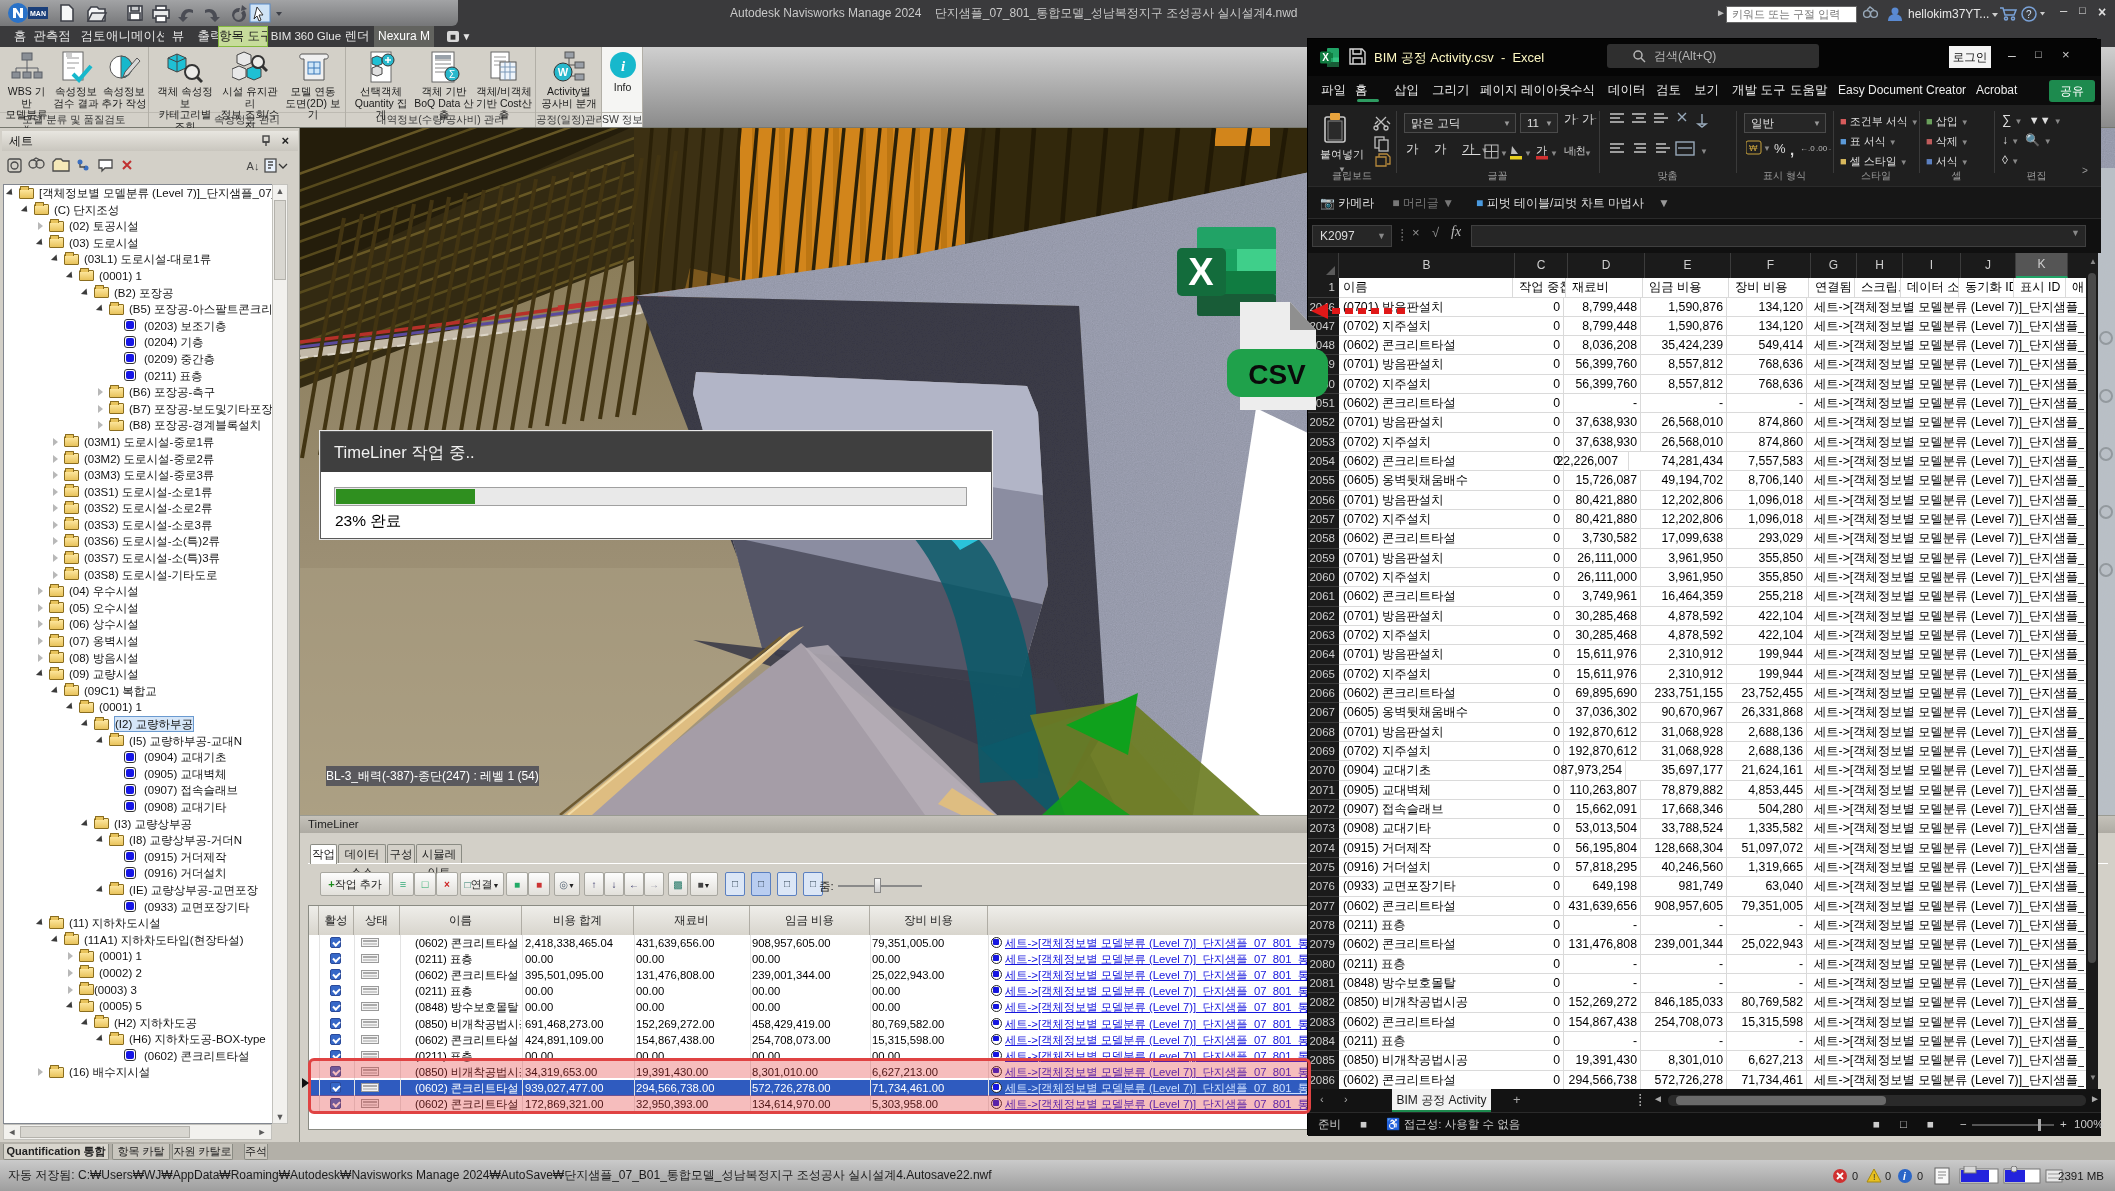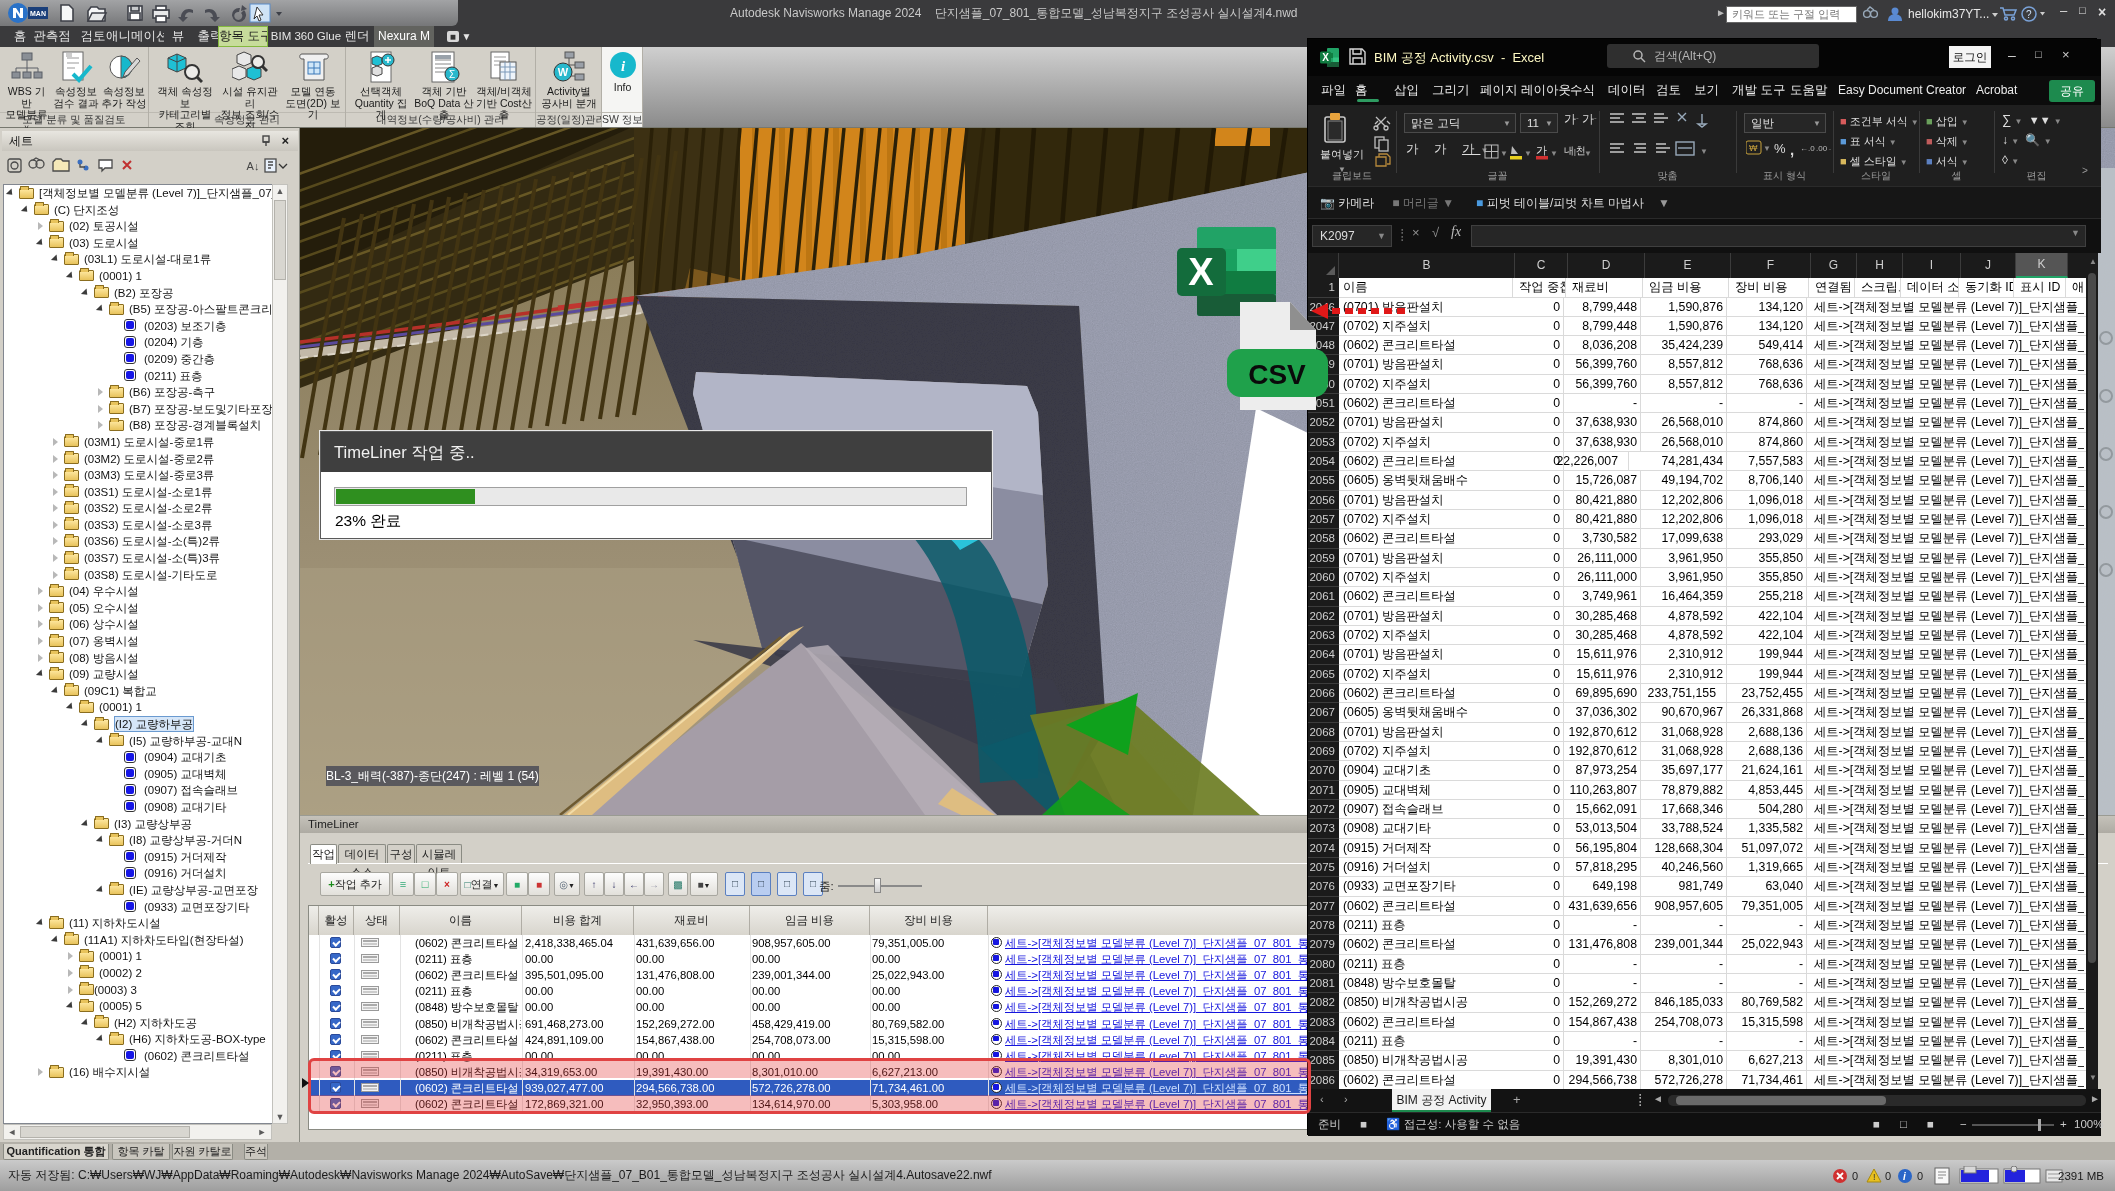--- a/index.html
+++ b/index.html
@@ -1307,21 +1307,21 @@
           <span class="xc num" style="left:176px;width:49px;border-right:1px solid #dadada;padding-right:3px">0</span>
           <span class="xc num" style="left:229px;width:73px;border-right:1px solid #dadada;padding-right:3px">15,611,976</span>
           <span class="xc num" style="left:306px;width:82px;border-right:1px solid #dadada;padding-right:3px">2,310,912</span>
           <span class="xc num" style="left:392px;width:76px;border-right:1px solid #dadada;padding-right:3px">199,944</span>
           <span class="xc" style="left:475px;width:270px">세트-&gt;[객체정보별 모델분류 (Level 7)]_단지샘플_07_B01_통합</span>
         </div>
         <div class="xr" style="top:431.10px">
           <span class="xc" style="left:4px;width:170px">(0602) 콘크리트타설</span>
           <span class="xc num" style="left:176px;width:49px;border-right:1px solid #dadada;padding-right:3px">0</span>
           <span class="xc num" style="left:229px;width:73px;border-right:1px solid #dadada;padding-right:3px">69,895,690</span>
-          <span class="xc num" style="left:306px;width:82px;border-right:1px solid #dadada;padding-right:10px">233,751,155</span>
+          <span class="xc num" style="left:306px;width:82px;border-right:1px solid #dadada;padding-right:3px">233,751,155</span>
           <span class="xc num" style="left:392px;width:76px;border-right:1px solid #dadada;padding-right:3px">23,752,455</span>
           <span class="xc" style="left:475px;width:270px">세트-&gt;[객체정보별 모델분류 (Level 7)]_단지샘플_07_B01_통합</span>
         </div>
         <div class="xr" style="top:450.43px">
           <span class="xc" style="left:4px;width:170px">(0605) 옹벽뒷채움배수</span>
           <span class="xc num" style="left:176px;width:49px;border-right:1px solid #dadada;padding-right:3px">0</span>
           <span class="xc num" style="left:229px;width:73px;border-right:1px solid #dadada;padding-right:3px">37,036,302</span>
           <span class="xc num" style="left:306px;width:82px;border-right:1px solid #dadada;padding-right:3px">90,670,967</span>
           <span class="xc num" style="left:392px;width:76px;border-right:1px solid #dadada;padding-right:3px">26,331,868</span>
           <span class="xc" style="left:475px;width:270px">세트-&gt;[객체정보별 모델분류 (Level 7)]_단지샘플_07_B01_통합</span>
@@ -1338,21 +1338,21 @@
           <span class="xc" style="left:4px;width:170px">(0702) 지주설치</span>
           <span class="xc num" style="left:176px;width:49px;border-right:1px solid #dadada;padding-right:3px">0</span>
           <span class="xc num" style="left:229px;width:73px;border-right:1px solid #dadada;padding-right:3px">192,870,612</span>
           <span class="xc num" style="left:306px;width:82px;border-right:1px solid #dadada;padding-right:3px">31,068,928</span>
           <span class="xc num" style="left:392px;width:76px;border-right:1px solid #dadada;padding-right:3px">2,688,136</span>
           <span class="xc" style="left:475px;width:270px">세트-&gt;[객체정보별 모델분류 (Level 7)]_단지샘플_07_B01_통합</span>
         </div>
         <div class="xr" style="top:508.42px">
           <span class="xc" style="left:4px;width:170px">(0904) 교대기초</span>
           <span class="xc num" style="left:176px;width:49px;border-right:1px solid #dadada;padding-right:3px">0</span>
-          <span class="xc num" style="left:229px;width:73px;border-right:1px solid #dadada;padding-right:3px">87,973,254</span>
+          <span class="xc num" style="left:214px;width:73px;border-right:1px solid #dadada;padding-right:3px">87,973,254</span>
           <span class="xc num" style="left:306px;width:82px;border-right:1px solid #dadada;padding-right:3px">35,697,177</span>
           <span class="xc num" style="left:392px;width:76px;border-right:1px solid #dadada;padding-right:3px">21,624,161</span>
           <span class="xc" style="left:475px;width:270px">세트-&gt;[객체정보별 모델분류 (Level 7)]_단지샘플_07_B01_통합</span>
         </div>
         <div class="xr" style="top:527.75px">
           <span class="xc" style="left:4px;width:170px">(0905) 교대벽체</span>
           <span class="xc num" style="left:176px;width:49px;border-right:1px solid #dadada;padding-right:3px">0</span>
           <span class="xc num" style="left:229px;width:73px;border-right:1px solid #dadada;padding-right:3px">110,263,807</span>
           <span class="xc num" style="left:306px;width:82px;border-right:1px solid #dadada;padding-right:3px">78,879,882</span>
           <span class="xc num" style="left:392px;width:76px;border-right:1px solid #dadada;padding-right:3px">4,853,445</span>

